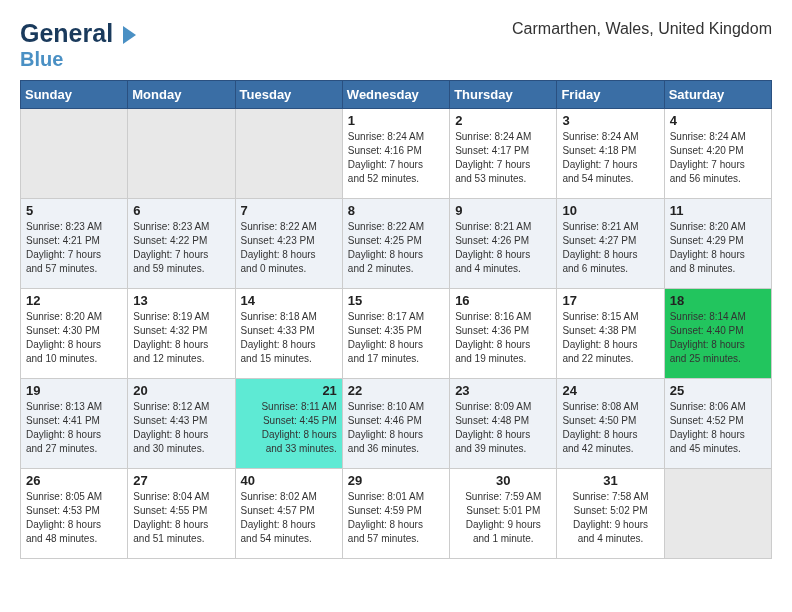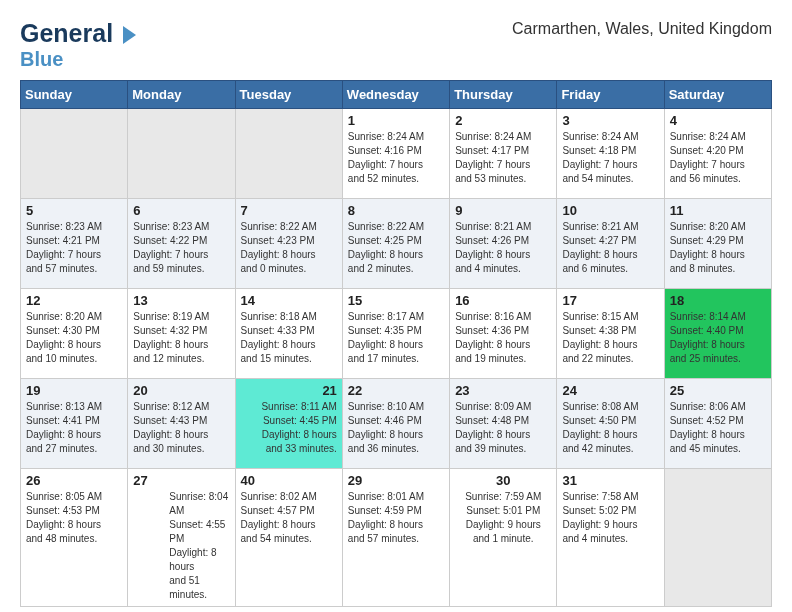--- a/index.html
+++ b/index.html
@@ -307,21 +307,21 @@
       <tr>
         <td style="background: rgb(255, 255, 255);">
           <span class="day-num">26</span>
           <div class="day-info" style="white-space: pre-line;">Sunrise: 8:05 AM
 Sunset: 4:53 PM
 Daylight: 8 hours
 and 48 minutes.</div>
         </td>
         <td style="background: rgb(255, 255, 255);">
           <span class="day-num">27</span>
-          <div class="day-info" style="white-space: pre-line; margin-left: 36px;">Sunrise: 8:04 AM
+          <div class="day-info" style="white-space: pre-line;">Sunrise: 8:04 AM
 Sunset: 4:55 PM
 Daylight: 8 hours
 and 51 minutes.</div>
         </td>
         <td style="background: rgb(255, 255, 255);">
           <span class="day-num">40</span>
           <div class="day-info" style="white-space: pre-line;">Sunrise: 8:02 AM
 Sunset: 4:57 PM
 Daylight: 8 hours
 and 54 minutes.</div>
@@ -333,21 +333,21 @@
 Daylight: 8 hours
 and 57 minutes.</div>
         </td>
         <td style="background: rgb(255, 255, 255); text-align: center;">
           <span class="day-num">30</span>
           <div class="day-info" style="white-space: pre-line;">Sunrise: 7:59 AM
 Sunset: 5:01 PM
 Daylight: 9 hours
 and 1 minute.</div>
         </td>
-        <td style="background: rgb(255, 255, 255);">
+        <td style="background: rgb(255, 255, 255); text-align: center;">
           <span class="day-num">31</span>
           <div class="day-info" style="white-space: pre-line;">Sunrise: 7:58 AM
 Sunset: 5:02 PM
 Daylight: 9 hours
 and 4 minutes.</div>
         </td>
         <td style="background: rgb(232, 232, 232);"></td>
       </tr>
     </tbody>
 </table>

